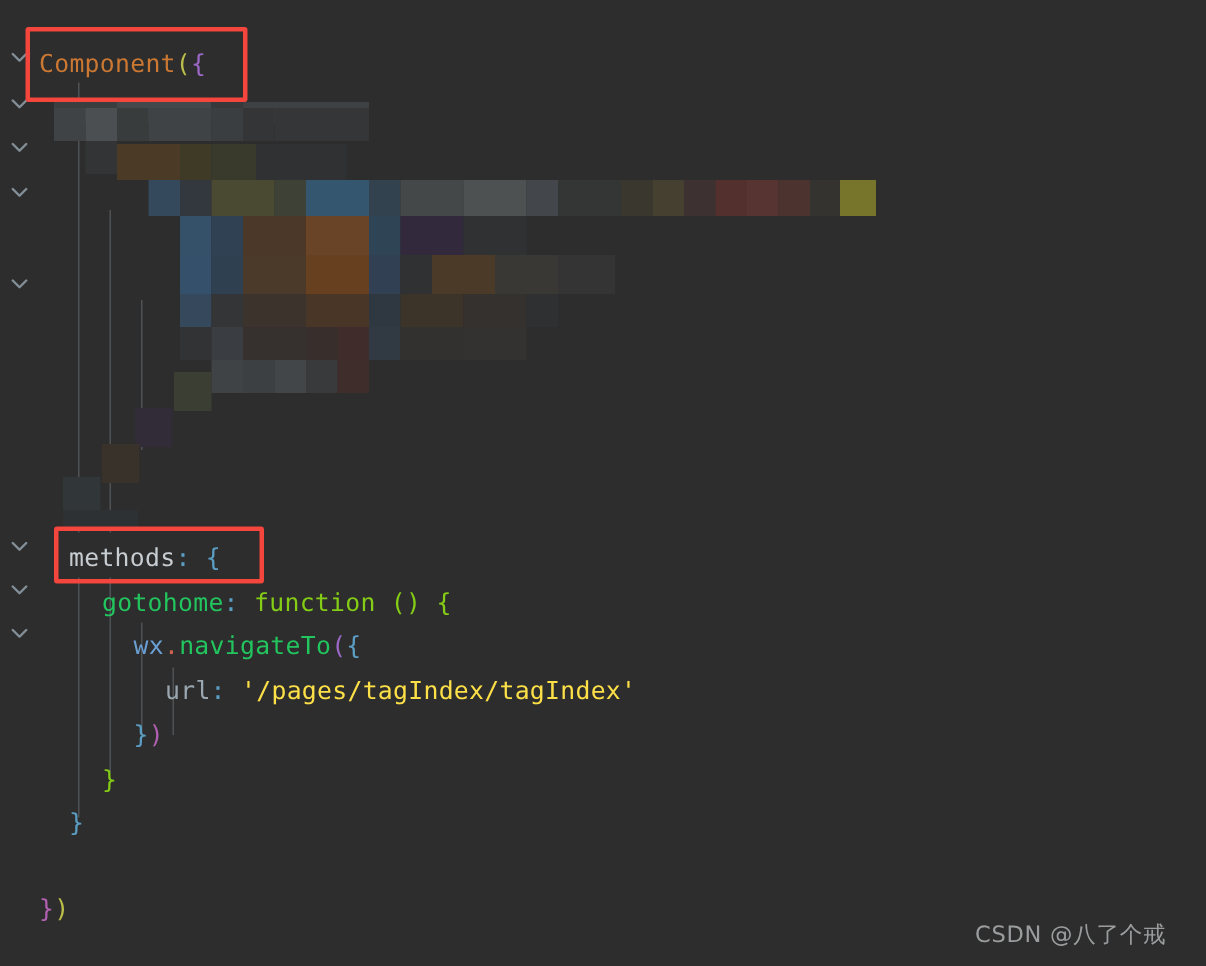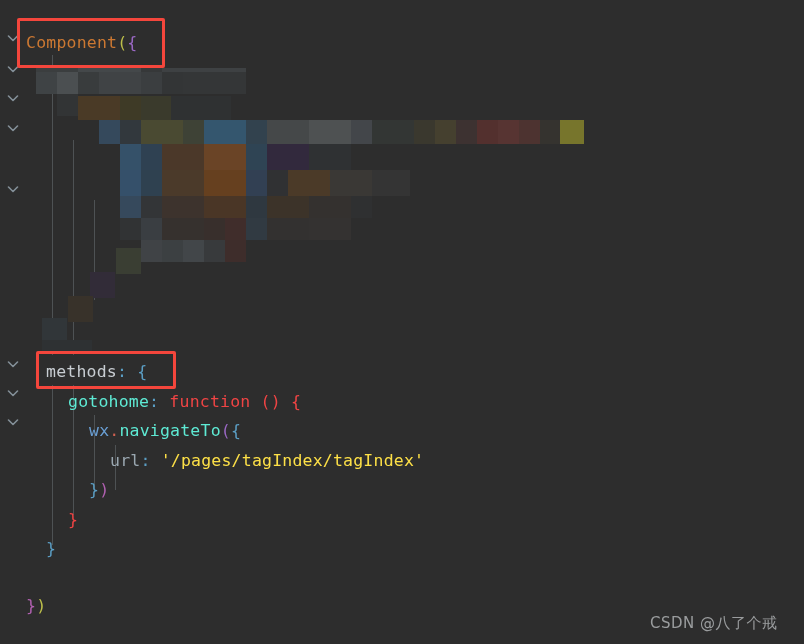--- a/index.html
+++ b/index.html
@@ -56,22 +56,22 @@
     white-space: pre;
     letter-spacing: .2px;
   }
   .line {
     position: absolute;
     white-space: pre;
   }
 
   
   .t-orange  { color: #cc7832; }
-  .t-fnorange{ color: #5eead4; }
-  .t-yellow  { color: #ef4444; }
+  .t-fnorange{ color: #22c55e; }
+  .t-yellow  { color: #84cc16; }
   .t-ylgreen { color: #bcbe4a; }
   .t-purple  { color: #9a68c4; }
   .t-magenta { color: #b060b0; }
   .t-cyan    { color: #5b9ec4; }
   .t-blue    { color: #6a9fd4; }
   .t-lblue   { color: #9aa7b0; }
   .t-white   { color: #c8cdd2; }
   .t-str     { color: #fde047; }
   .t-dot     { color: #d06050; }
 

